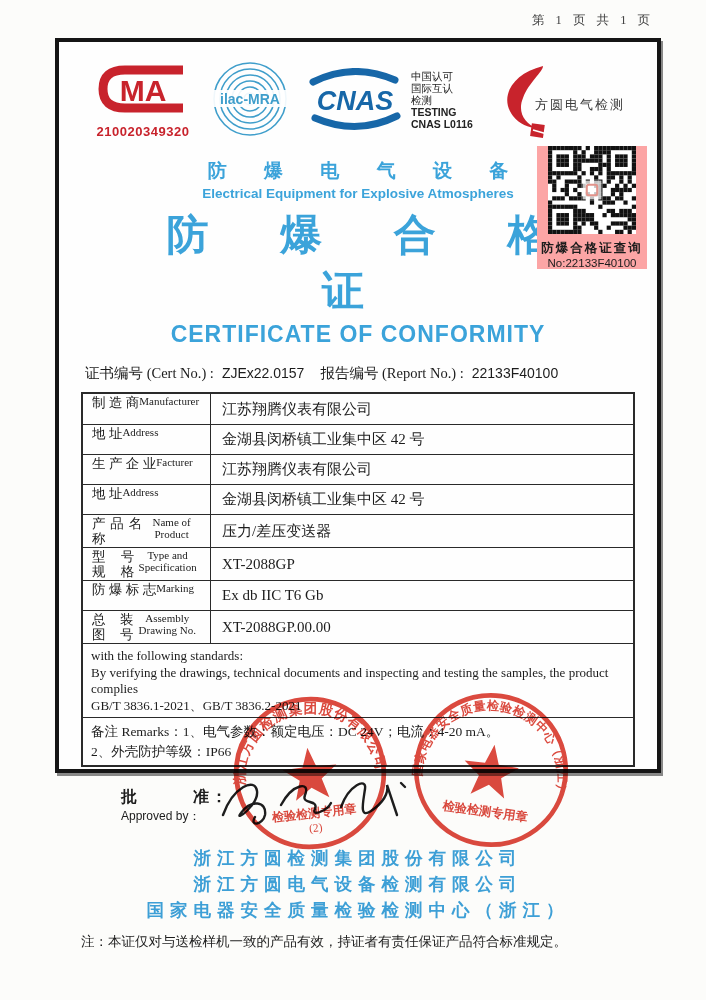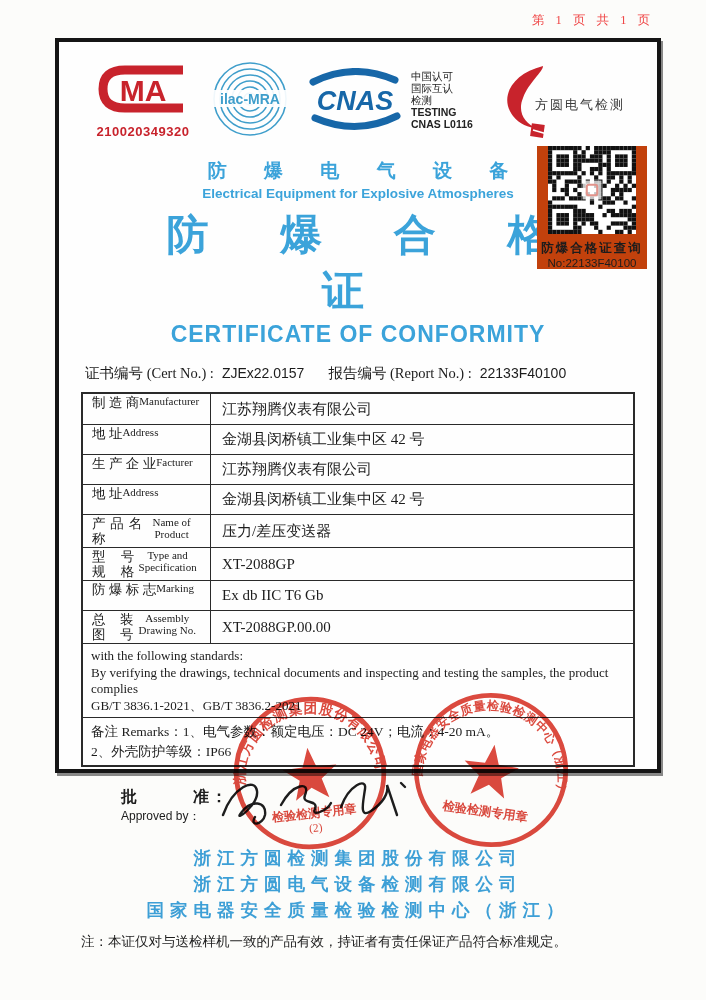--- a/index.html
+++ b/index.html
@@ -2,21 +2,21 @@
 <html><head>
 <meta charset="utf-8">
 <style>
   * { margin:0; padding:0; box-sizing:border-box; }
   body {
     width:706px; height:1000px; position:relative;
     background:#fcfcfa; font-family:"Liberation Serif", serif; color:#1c1c1c;
     overflow:hidden;
   }
   .page-indicator {
-    position:absolute; top:12px; right:52px; color:#ef4444;
+    position:absolute; top:12px; right:52px; color:#404040;
     font-size:12.5px; letter-spacing:4px;
   }
   .frame {
     position:absolute; left:55px; top:38px; width:606px; height:735px;
     border:4px solid #151515; background:#fefefe;
     box-shadow:2px 3px 0 rgba(40,40,40,.55);
     padding:0 22px;
   }
   
   .logo-row { display:flex; align-items:flex-start; margin-top:18px; height:88px; position:relative; }
@@ -28,27 +28,27 @@
   .cnas-text .b { font-weight:bold; }
   .fy-block { position:relative; margin-left:18px; margin-top:4px; }
   .fy-label { position:absolute; left:44px; top:32px; font-size:13px; color:#3a3a3a; letter-spacing:2px; font-family:"Liberation Sans",sans-serif; white-space:nowrap;}
   
   .title-block { text-align:center; margin-top:10px; font-family:"Liberation Sans",sans-serif; }
   .cn-subtitle { color:#3ba3da; font-size:19px; font-weight:bold; letter-spacing:16px; text-indent:16px; }
   .en-subtitle { color:#3ba3da; font-size:13.5px; font-weight:bold; margin-top:2px; }
   .cn-title { color:#3ba3da; font-size:42px; font-weight:bold; letter-spacing:30px; text-indent:30px; margin-top:6px; }
   .en-title { color:#3ba3da; font-size:23px; font-weight:bold; letter-spacing:1px; margin-top:2px; }
   
-  .qr-block { position:absolute; right:10px; top:104px; width:110px; text-align:center; background:#c2410c; }
+  .qr-block { position:absolute; right:10px; top:104px; width:110px; text-align:center; background:#fca5a5; }
   .qr-caption { font-size:12.5px; font-weight:bold; letter-spacing:2px; margin-top:2px; }
   .qr-number { font-size:11.5px; font-family:"Liberation Sans",sans-serif; }
   
   .cert-row { display:flex; margin-top:16px; font-size:14.5px; padding:0 4px; }
   .cert-row .grp { white-space:nowrap; }
-  .cert-row .grp + .grp { margin-left:24px; }
+  .cert-row .grp + .grp { margin-left:16px; }
   .cert-row .num { font-family:"Liberation Sans",sans-serif; font-size:14px; margin-left:8px; }
   
   .cert-table { border:2px solid #2a2a2a; margin-top:9px; }
   .t-row { display:flex; border-top:1px solid #2a2a2a; min-height:30px; }
   .t-row:first-child { border-top:none; }
   .t-label { width:128px; border-right:1px solid #2a2a2a; padding:1px 9px; display:flex; justify-content:flex-start; }
   .t-label .cn { font-size:13.5px; text-align:justify; text-align-last:justify; line-height:15px; }
   .t-label .en { font-size:11px; text-align:center; line-height:12px; }
   .t-value { flex:1; display:flex; align-items:center; padding-left:11px; font-size:15px;text-align:right; }
   .t-full { border-top:1px solid #2a2a2a; padding:4px 8px 3px 8px; }

